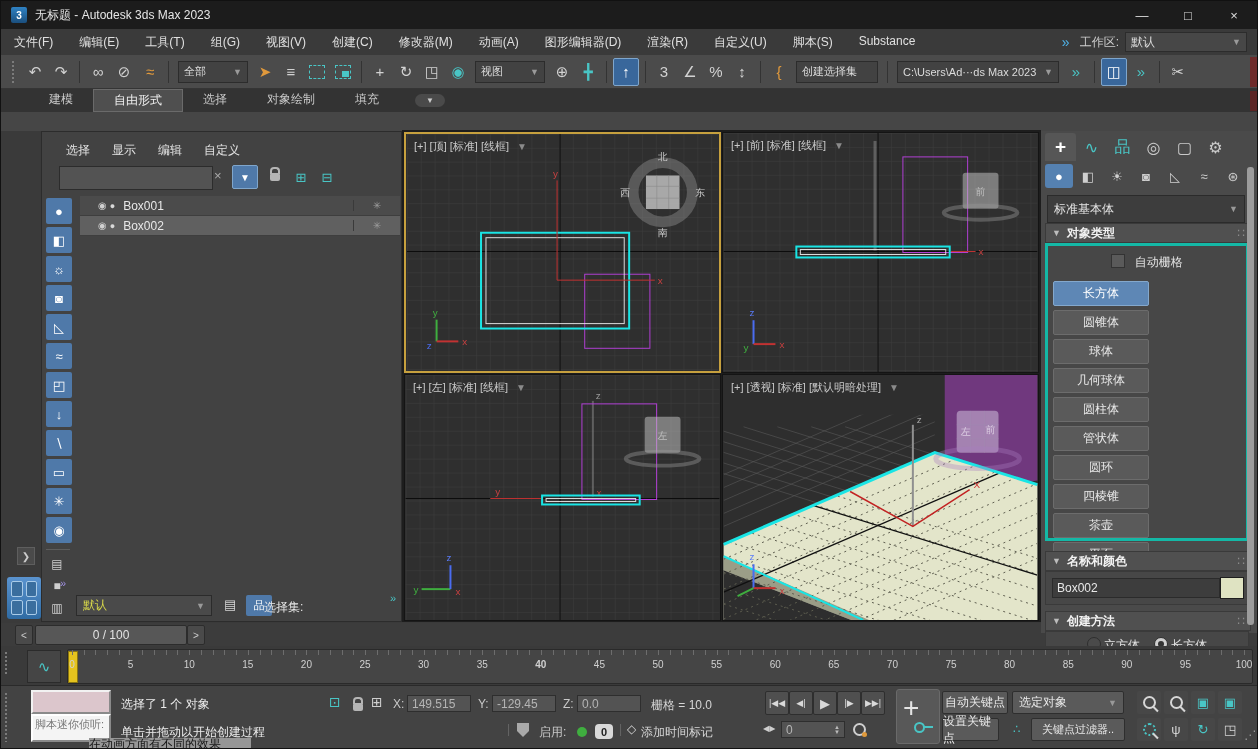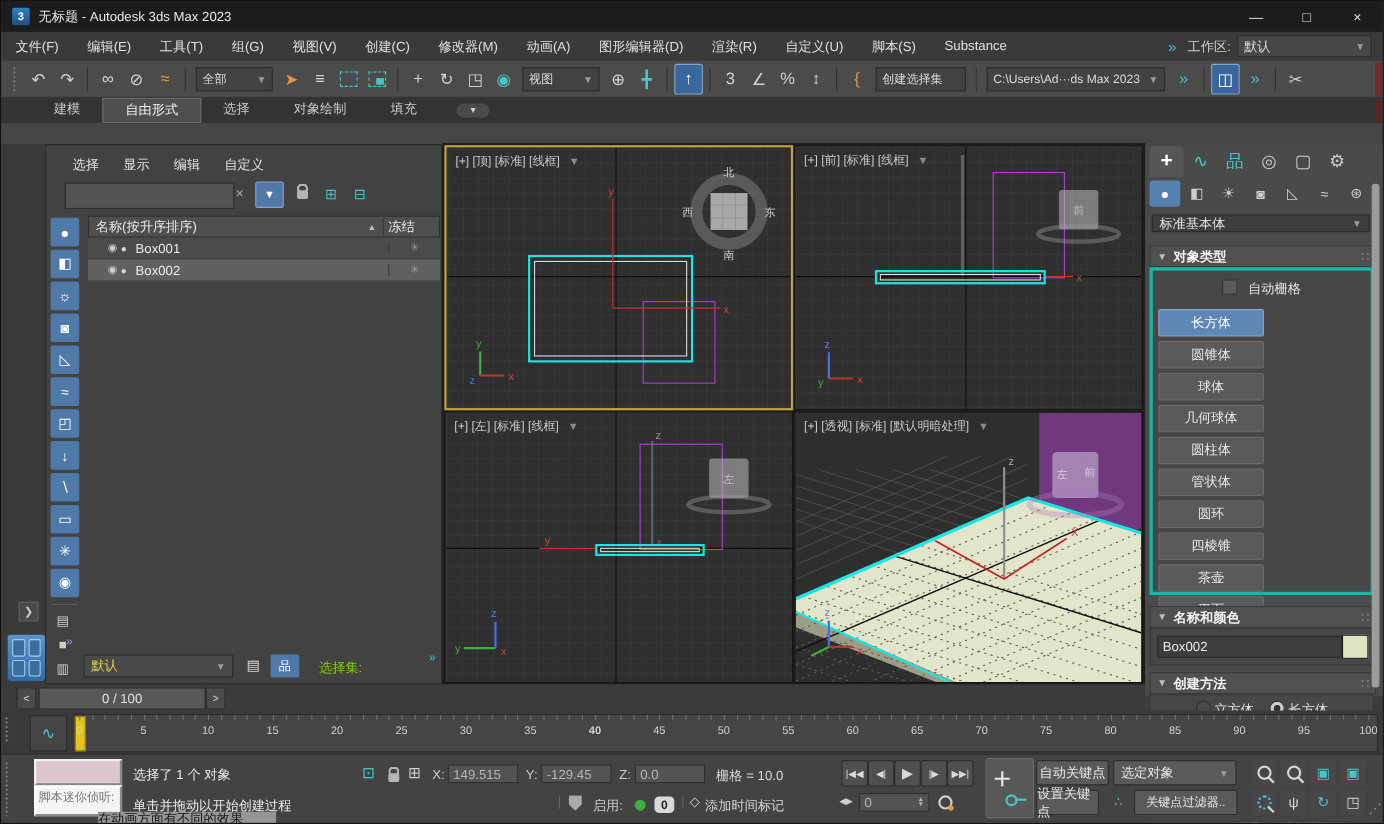--- a/index.html
+++ b/index.html
@@ -82,21 +82,21 @@
   .vplabel{position:absolute;left:8px;top:5px;color:#c9c9c9;font-size:11px;white-space:nowrap}
   .vplabel .funnel{color:#8a8a8a;margin-left:8px;font-size:10px}
   
   #cmdpanel{position:absolute;left:1040px;top:0;width:218px;height:502px;background:#4a4a4a}
   #ctabs{position:absolute;left:4px;top:2px;display:flex}
   .ctab{width:31px;height:28px;display:flex;align-items:center;justify-content:center;font-size:16px;color:#c9c9c9}
   .ctab.active{background:#565656;border-radius:3px 3px 0 0;color:#fff;font-weight:bold;font-size:19px}
   #ccats{position:absolute;left:4px;top:33px;display:flex}
   .ccat{width:28px;height:24px;display:flex;align-items:center;justify-content:center;font-size:13px;color:#cfcfcf;margin-right:1px}
   .ccat.active{background:#5581b1;border-radius:3px;color:#fff}
-  #subcat{position:absolute;left:6px;top:64px;width:198px;height:16px;background:#3d3d3d;border:1px solid #2b2b2b;
+  #subcat{position:absolute;left:6px;top:64px;width:198px;height:28px;background:#3d3d3d;border:1px solid #2b2b2b;
           display:flex;align-items:center;padding:0 6px;box-sizing:border-box;color:#e4e4e4}
   #subcat .car{margin-left:auto;color:#999;font-size:9px}
   .rollhead{position:absolute;left:4px;width:204px;height:18px;background:#505050;border:1px solid #3a3a3a;
             display:flex;align-items:center;color:#f2f2f2;font-weight:bold}
   .rollhead .arr{color:#bdbdbd;font-size:9px;margin:0 6px}
   .rollhead .gripd{margin-left:auto;margin-right:5px;color:#8a8a8a;font-weight:normal}
   .otbtn{width:94px;height:23px;background:#5a5a5a;border:1px solid #6c6c6c;border-radius:2px;color:#e8e8e8;
          display:flex;align-items:center;justify-content:center}
   .otbtn.active{background:#5e87b5;border-color:#84a8cc;color:#fff}
   .pfield{background:#565656;border:1px solid #3a3a3a;height:17px;color:#ddd;display:flex;align-items:center;padding:0 5px}
@@ -307,25 +307,20 @@
           <div class="xbtn">∖</div>
           <div class="xbtn">▭</div>
           <div class="xbtn">✳</div>
           <div class="xbtn">◉</div>
           <div class="xdiv"></div>
           <div class="xextra">▤</div>
           <div class="xextra">■</div>
           <div class="xextra">▥</div>
         </div>
       <div id="xtable">
-        <div id="xhead">
-          <span style="padding-left:6px">名称(按升序排序)</span>
-          <span style="margin-left:auto;font-size:8px;color:#bbb">▲</span>
-          <span style="width:46px;text-align:left;border-left:1px solid #3a3a3a;padding-left:4px;margin-left:6px">冻结</span>
-        </div>
         <div id="xrows">
             <div class="xrow" style="background: rgb(75, 75, 75);">
               <span class="eye">◉</span>
               <span class="dot">●</span>
               <span>Box001</span>
               <span class="frz">✳</span>
             </div>
             <div class="xrow" style="background: rgb(96, 96, 96);">
               <span class="eye">◉</span>
               <span class="dot">●</span>
@@ -334,21 +329,21 @@
             </div>
           </div>
       </div>
       <span class="abs" style="left:18px;top:445px;color:#9f8fdf;font-size:11px">»</span>
       <div id="xfooter-preset">
         <span>默认</span>
         <span class="car">▼</span>
       </div>
       <span class="abs" style="left:182px;top:465px;color:#d5d5d5;font-size:13px">▤</span>
       <div class="abs" style="left:204px;top:463px;width:26px;height:21px;background:#4f79a9;border-radius:2px;color:#fff;display:flex;align-items:center;justify-content:center;font-size:11px">品</div>
-      <span class="abs" style="left:248px;top:467px;color:#84cc16">选择集:</span>
+      <span class="abs" style="left:222px;top:467px;color:#e5e5e5">选择集:</span>
       <span class="abs" style="left:348px;top:460px;color:#49c5c5;font-size:11px">»</span>
     </div>
 
     <div id="vparea">
 
       <div class="vp" style="left:2px;top:2px;width:317px;height:241px;border:2px solid #c6a03e;box-sizing:border-box">
         <svg width="313" height="237" viewBox="0 0 315 240">
           <defs>
               <pattern id="gp1" width="14" height="14" patternUnits="userSpaceOnUse">
                 <path d="M14 0H0V14" fill="none" stroke="#3d3d3d"></path>

